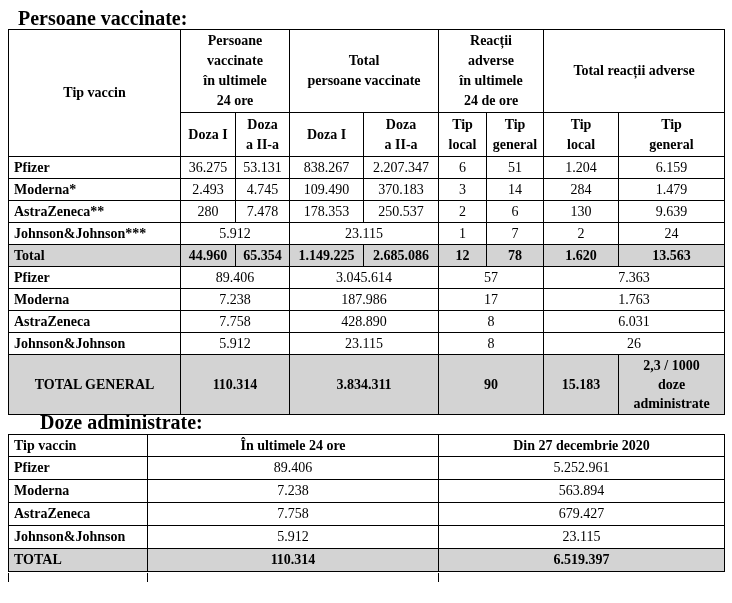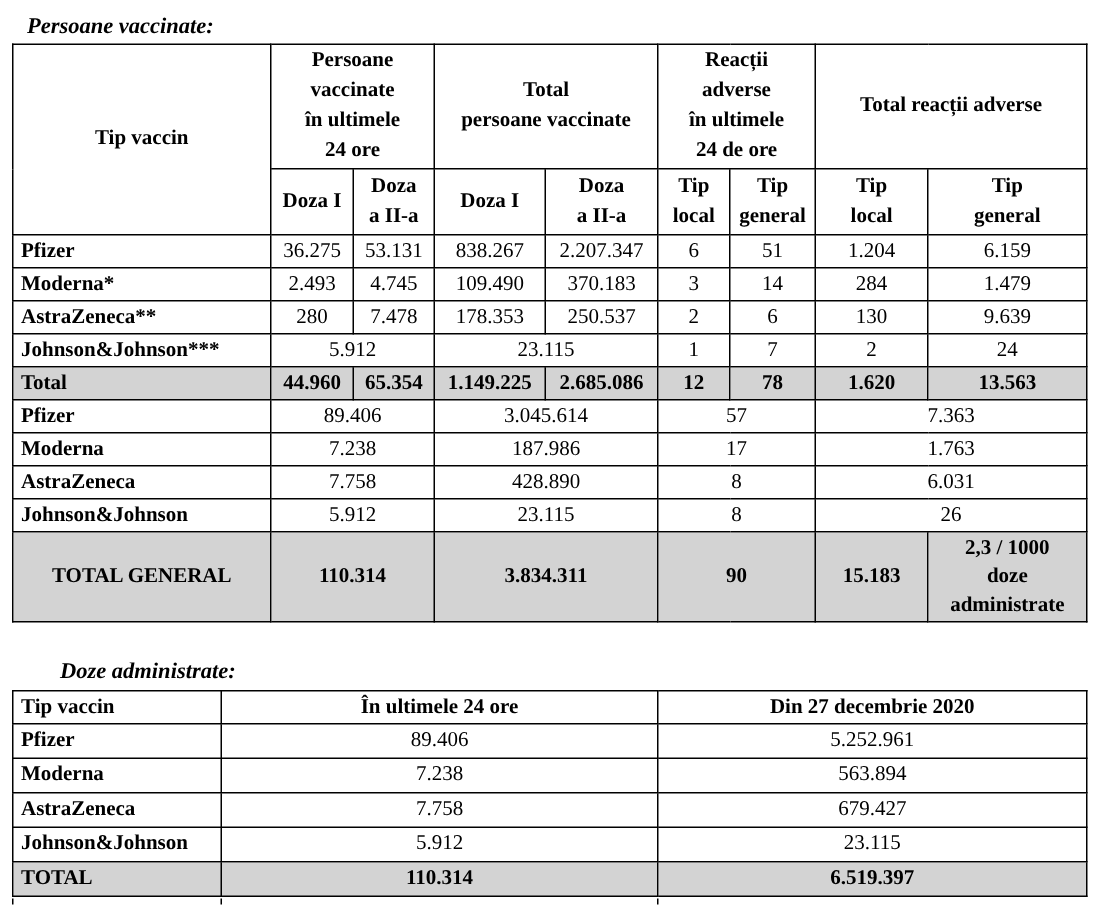--- a/index.html
+++ b/index.html
@@ -3,26 +3,25 @@
 <meta charset="utf-8">
 <style>
   html,body { margin:0; padding:0; }
   body {
     width:732px; height:603px; overflow:hidden;
     background:#ffffff; color:#000000;
     font-family:"Liberation Serif","DejaVu Serif",serif;
   }
   .page { position:relative; width:732px; height:603px; padding-left:8px; box-sizing:border-box; }
   .doc-title {
-    font-weight:bold; font-size:15px; line-height:15px;
+    font-weight:bold; font-size:20px; line-height:15px;
     margin:0 0 3px 10px;
-    font-style:italic;
   }
   #title1 { padding-top:11px; }
-  #title2 { padding-top:26px; margin-bottom:4px;margin-left:32px; }
+  #title2 { margin-bottom:4px;margin-left:32px; }
   table { border-collapse:collapse; table-layout:fixed; width:716px; }
   td {
     border:1px solid #000000;
     font-size:14px; text-align:center; vertical-align:middle;
     padding:0 2px; overflow:hidden;
   }
   .pre { white-space:pre-line; }
   .b { font-weight:bold; }
   .name { text-align:left; padding-left:5px; font-weight:bold;margin-top:44px; }
   .shade { background:#d3d3d3; }

